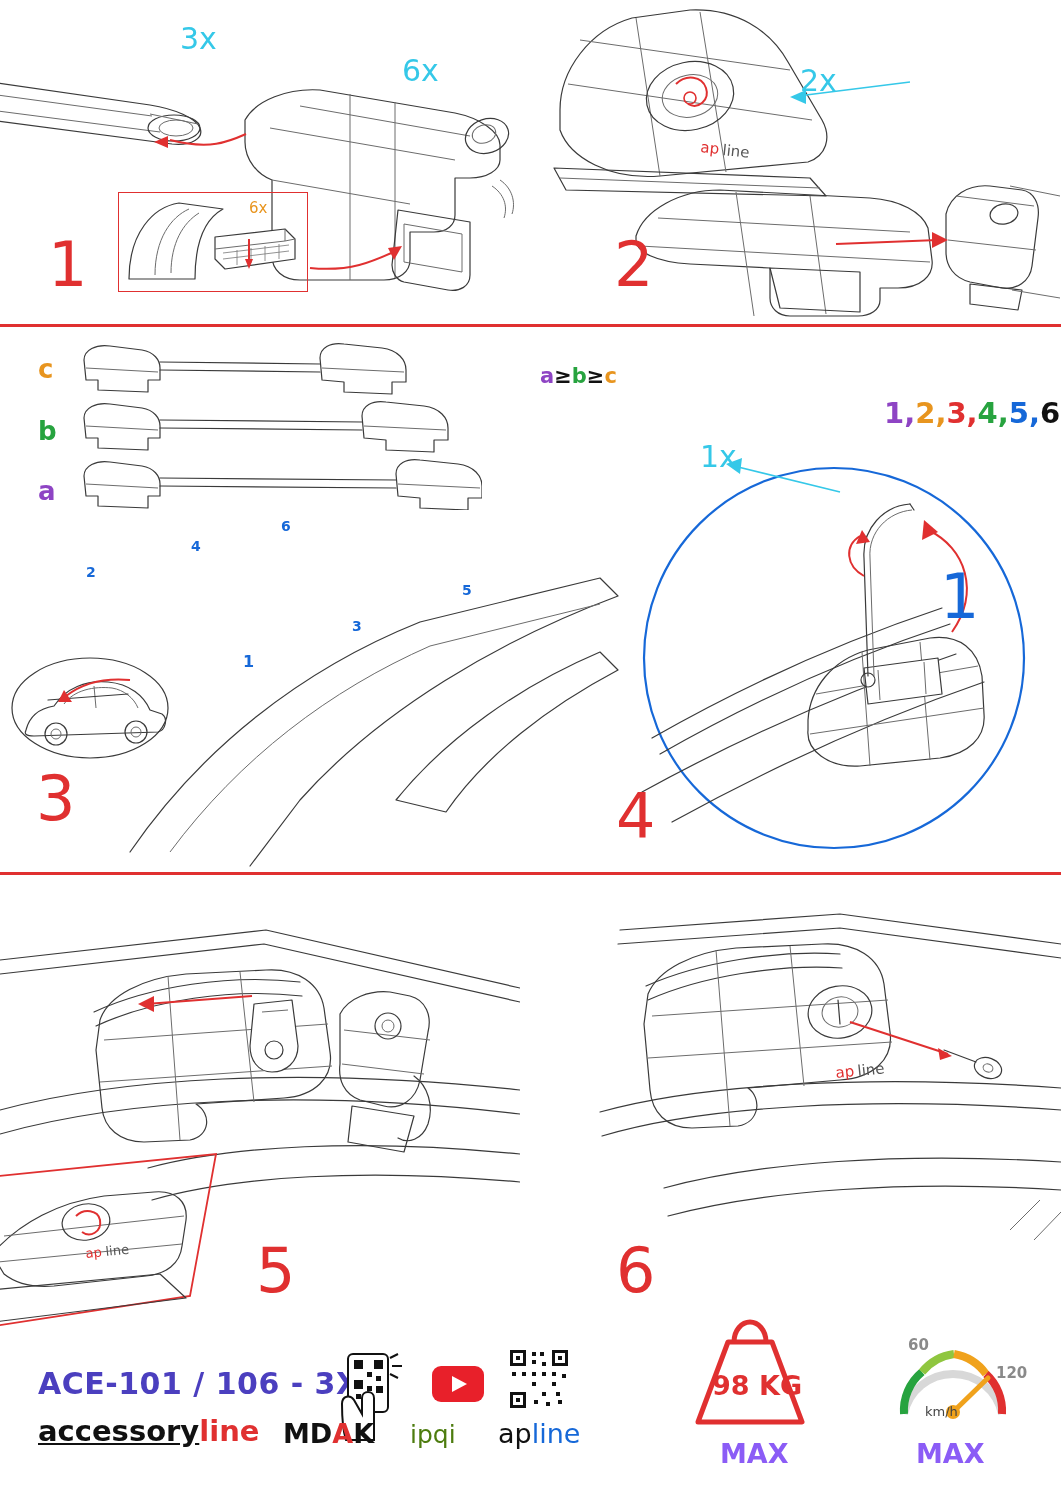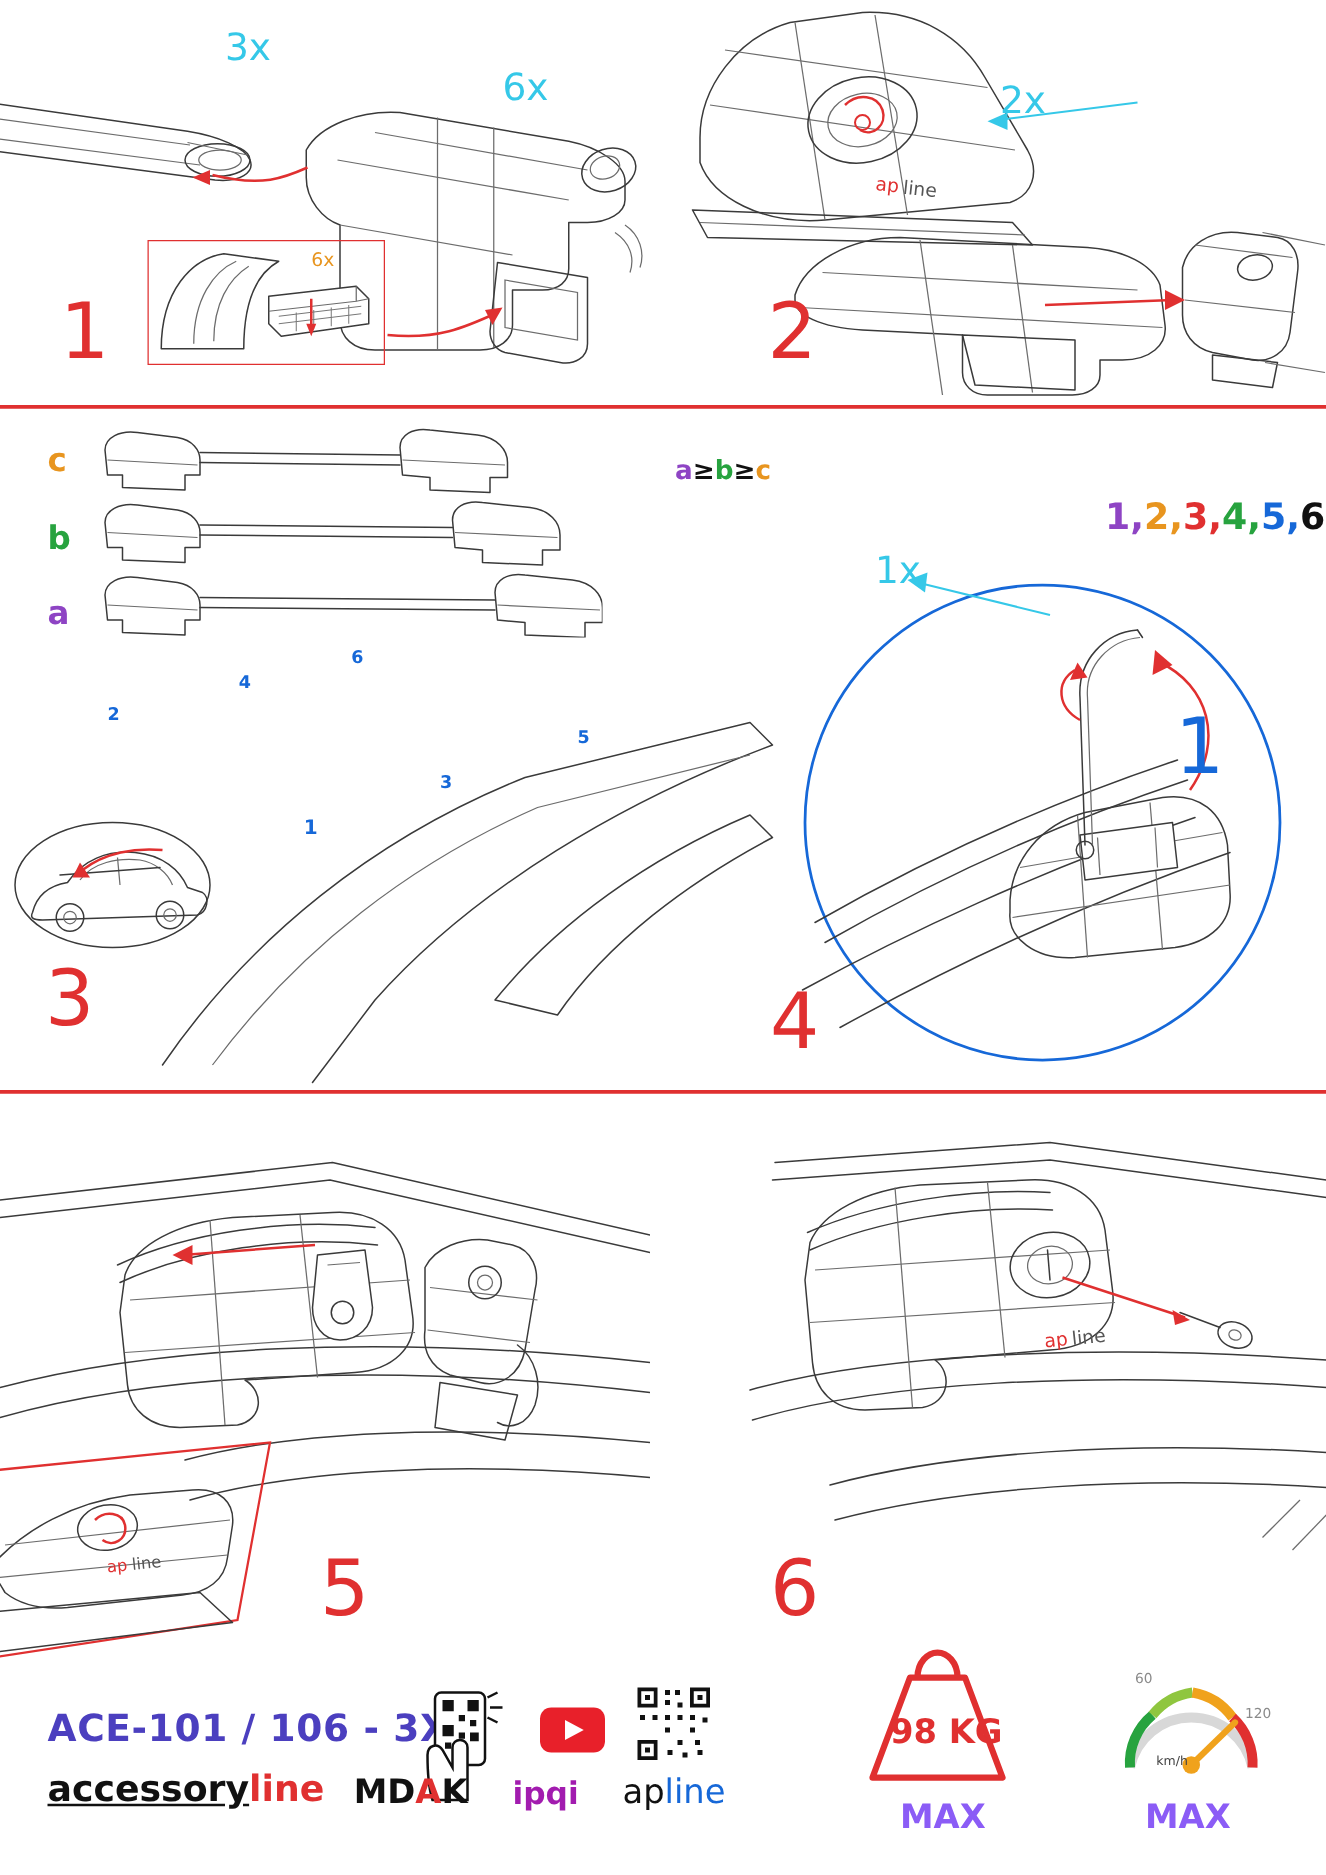--- a/index.html
+++ b/index.html
@@ -63,34 +63,34 @@
   }
   .brand{
     position:absolute;left:38px;top:1414px;font-size:29px;
     font-family:"DejaVu Sans",sans-serif;font-weight:bold;
   }
   .brand .accessory{color:#111;text-decoration:underline;}
   .brand .part{color:#e03030;}
 
   .mdak{position:absolute;left:283px;top:1418px;font-size:27px;font-weight:bold;font-family:"DejaVu Sans",sans-serif;color:#111;}
   .mdak .a{color:#e03030;}
-  .ipqi{position:absolute;left:410px;top:1420px;font-size:25px;font-family:"DejaVu Sans",sans-serif;color:#a21caf;font-weight:bold;}
+  .ipqi{position:absolute;left:410px;top:1420px;font-size:25px;font-family:"DejaVu Sans",sans-serif;color:#4d7c0f;}
   .apline{position:absolute;left:498px;top:1418px;font-size:27px;font-family:"DejaVu Sans",sans-serif;color:#111;}
   .apline .line{color:#1668d8;}
 
   .maxlabel{
     position:absolute;font-size:27px;font-weight:bold;color:#8b5cf6;
     font-family:"DejaVu Sans",sans-serif;
   }
   .kgtext{
     position:absolute;font-size:27px;font-weight:bold;color:#e03030;
     font-family:"DejaVu Sans",sans-serif;
   }
-  .kmh{position:absolute;font-size:10px;color:#444;font-family:"DejaVu Sans",sans-serif;}
-  .gaugenum{position:absolute;font-size:11px;color:#8a8a8a;font-family:"DejaVu Sans",sans-serif;}
+  .kmh{position:absolute;font-size:13px;color:#444;font-family:"DejaVu Sans",sans-serif;}
+  .gaugenum{position:absolute;font-size:15px;color:#8a8a8a;font-family:"DejaVu Sans",sans-serif;font-weight:bold;}
 
   .qrbox{position:absolute;}
   .hand{position:absolute;}
   .ytbtn{position:absolute;width:52px;height:36px;background:#e8202a;border-radius:9px;}
   .ytbtn:after{
     content:"";position:absolute;left:20px;top:10px;
     border-left:15px solid #fff;border-top:8px solid transparent;border-bottom:8px solid transparent;
   }
   .inset-red{position:absolute;border:1.6px solid #e03030;}
 </style>

